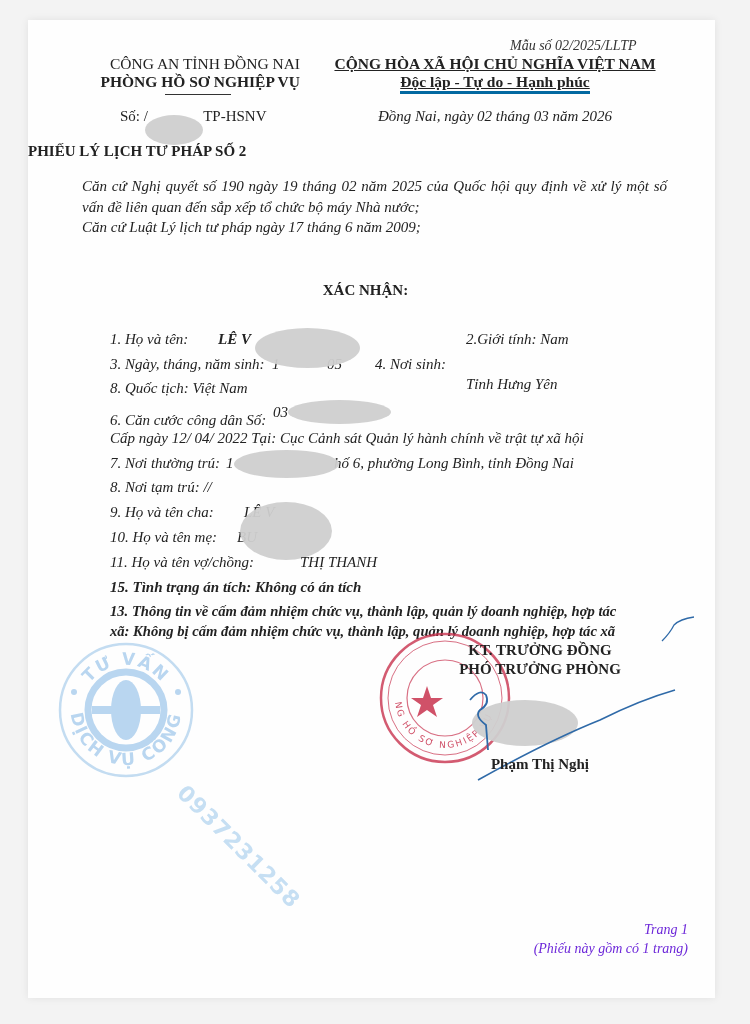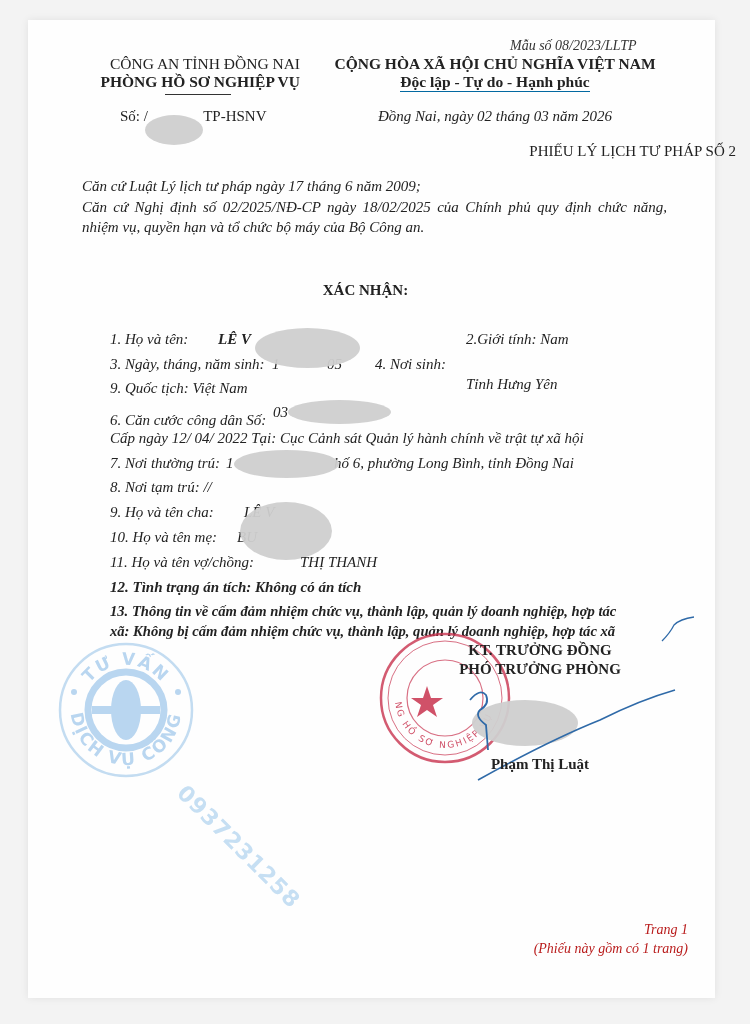--- a/index.html
+++ b/index.html
@@ -14,27 +14,27 @@
     position: absolute; left: 28px; top: 20px; width: 687px; height: 978px;
     background: #fefefe;
     box-shadow: 0 0 8px rgba(0,0,0,0.08);
   }
   .abs { position: absolute; white-space: nowrap; }
   .form-no { left: 510px; top: 38px; font-style: italic; font-size: 14px; color: #333; }
   .left-hdr { left: 90px; width: 210px; text-align: right; font-size: 15.5px; }
   .lh1 { top: 55px; }
   .lh2 { top: 73px; font-weight: bold; }
   .underline-left { position: absolute; left: 165px; top: 94px; width: 66px; height: 1px; background: #333; }
-  .right-hdr { left: 310px; width: 370px; text-align: center; font-size: 15.5px; font-weight: bold; }
+  .right-hdr { left: 310px; width: 370px; text-align: center; font-size: 15.5px; font-weight: bold; text-decoration: underline; }
   .rh1 { top: 55px; }
   .rh2 { top: 73px; }
-  .rh2 span { border-bottom: 1px solid #0369a1; padding-bottom: 1px; }
+  .rh2 span { border-bottom: 3px solid #0369a1; padding-bottom: 1px; }
   .so { left: 120px; top: 108px; font-size: 15px; }
   .date { left: 310px; width: 370px; text-align: center; top: 108px; font-style: italic; font-size: 15px; }
-  .title { left: 28px; width: 708px; text-align: right; top: 143px; font-weight: normal; font-size: 15px; }
+  .title { left: 28px; width: 708px; text-align: left; top: 143px; font-weight: bold; font-size: 15px; }
   .basis {
     position: absolute; left: 82px; top: 176px; width: 585px;
     font-style: italic; font-size: 15px; line-height: 20.5px; text-align: justify;
   }
   .basis p { margin: 0; }
   .confirm { left: 28px; width: 675px; text-align: center; top: 282px; font-weight: bold; font-size: 15px; }
   .field { position: absolute; font-size: 15px; white-space: nowrap; font-style: italic; }
   .bold { font-weight: bold; }
   .blur {
     position: absolute; background: #cfcfcf; border-radius: 50%;
@@ -48,30 +48,30 @@
     font-family: "DejaVu Sans", sans-serif; font-weight: bold; font-size: 22px;
     color: #c6dff3; transform: rotate(45deg); transform-origin: left top;
     letter-spacing: 1px;
   }
   .sig-block { left: 410px; width: 260px; text-align: center; font-weight: bold; font-size: 15px; }
   .sig1 { top: 642px; }
   .sig2 { top: 661px; }
   .signer { top: 756px; }
   .red-stamp { position: absolute; left: 375px; top: 628px; width: 140px; height: 140px; }
   .signature { position: absolute; left: 400px; top: 600px; width: 300px; height: 200px; }
-  .footer { right: 62px; text-align: right; font-style: italic; font-size: 14px; color: #b91c1c; }
+  .footer { right: 62px; text-align: right; font-style: italic; font-size: 14px; color: #6d28d9; }
   .f1 { top: 922px; }
   .f2 { top: 941px; }
 </style>
 </head>
 <body>
 
 <div class="page"></div>
 
-<div class="abs form-no">Mẫu số 08/2023/LLTP</div>
+<div class="abs form-no">Mẫu số 02/2025/LLTP</div>
 
 <div class="abs left-hdr lh1">CÔNG AN TỈNH ĐỒNG NAI</div>
 <div class="abs left-hdr lh2">PHÒNG HỒ SƠ NGHIỆP VỤ</div>
 <div class="underline-left"></div>
 
 <div class="abs right-hdr rh1">CỘNG HÒA XÃ HỘI CHỦ NGHĨA VIỆT NAM</div>
 <div class="abs right-hdr rh2"><span>Độc lập - Tự do - Hạnh phúc</span></div>
 
 <div class="abs so">
   <span>Số:</span>
@@ -79,38 +79,38 @@
   <span style="display:inline-block;width:48px"></span>
   <span>TP-HSNV</span>
 </div>
 <div class="blur" style="left:145px;top:115px;width:58px;height:30px"></div>
 
 <div class="abs date">Đồng Nai,  ngày 02 tháng 03 năm 2026</div>
 
 <div class="abs title">PHIẾU LÝ LỊCH TƯ PHÁP SỐ 2</div>
 
 <div class="basis">
+  <p>Căn cứ Nghị quyết số 190 ngày 19 tháng 02 năm 2025 của Quốc hội quy định về xử lý một số vấn đề liên quan đến sắp xếp tổ chức bộ máy Nhà nước;</p>
   <p>Căn cứ Luật Lý lịch tư pháp ngày 17 tháng 6 năm 2009;</p>
-  <p>Căn cứ Nghị định số 02/2025/NĐ-CP ngày 18/02/2025 của Chính phủ quy định chức năng, nhiệm vụ, quyền hạn và tổ chức bộ máy của Bộ Công an.</p>
 </div>
 
 <div class="abs confirm">XÁC NHẬN:</div>
 
 <div class="field" style="left:110px;top:331px">1. Họ và tên:</div>
 <div class="field bold" style="left:218px;top:331px">LÊ V</div>
 <div class="field" style="left:466px;top:331px">2.Giới tính: Nam</div>
 
 <div class="field" style="left:110px;top:356px">3. Ngày, tháng, năm sinh:</div>
 <div class="field" style="left:272px;top:356px">1</div>
 <div class="field" style="left:327px;top:356px">05</div>
 <div class="field" style="left:375px;top:356px">4. Nơi sinh:</div>
 <div class="field" style="left:466px;top:376px">Tỉnh Hưng Yên</div>
 <div class="blur" style="left:255px;top:328px;width:105px;height:40px"></div>
 
-<div class="field" style="left:110px;top:380px">9. Quốc tịch: Việt Nam</div>
+<div class="field" style="left:110px;top:380px">8. Quốc tịch: Việt Nam</div>
 
 <div class="field" style="left:110px;top:412px">6. Căn cước công dân Số:</div>
 <div class="field" style="left:273px;top:404px">03</div>
 <div class="blur" style="left:288px;top:400px;width:103px;height:24px"></div>
 
 <div class="field" style="left:110px;top:430px">Cấp ngày 12/ 04/ 2022  Tại: Cục Cảnh sát Quản lý hành chính về trật tự xã hội</div>
 
 <div class="field" style="left:110px;top:455px">7. Nơi thường trú:</div>
 <div class="field" style="left:226px;top:455px">1</div>
 <div class="field" style="left:334px;top:455px">hố 6, phường Long Bình, tỉnh Đồng Nai</div>
@@ -121,21 +121,21 @@
 <div class="field" style="left:110px;top:504px">9. Họ và tên cha:</div>
 <div class="field" style="left:244px;top:504px">LÊ V</div>
 
 <div class="field" style="left:110px;top:529px">10. Họ và tên mẹ:</div>
 <div class="field" style="left:237px;top:529px">BU</div>
 <div class="blur" style="left:240px;top:502px;width:92px;height:58px"></div>
 
 <div class="field" style="left:110px;top:554px">11. Họ và tên vợ/chồng:</div>
 <div class="field" style="left:300px;top:554px">THỊ THANH</div>
 
-<div class="field bold" style="left:110px;top:579px">12. Tình trạng án tích: Không có án tích</div>
+<div class="field bold" style="left:110px;top:579px">15. Tình trạng án tích: Không có án tích</div>
 
 <div class="field bold" style="left:110px;top:603px;font-size:14.6px">13. Thông tin về cấm đảm nhiệm chức vụ, thành lập, quản lý doanh nghiệp, hợp tác</div>
 <div class="field bold" style="left:110px;top:623px;font-size:14.6px">xã: Không bị cấm đảm nhiệm chức vụ, thành lập, quản lý doanh nghiệp, hợp tác xã</div>
 <svg style="position:absolute;left:660px;top:615px" width="40" height="30">
   <path d="M2 26 Q10 18 14 10 Q20 4 34 2" stroke="#2f6aa8" stroke-width="1.3" fill="none"></path>
 </svg>
 
 <svg class="stamp-blue" viewBox="0 0 140 140">
   <defs>
     <path id="topArc" d="M25 70 A45 45 0 0 1 115 70"></path>
@@ -171,16 +171,16 @@
 
 <div class="abs sig-block sig1">KT. TRƯỞNG ĐỒNG</div>
 <div class="abs sig-block sig2">PHÓ TRƯỞNG PHÒNG</div>
 <div class="blur" style="left:472px;top:700px;width:106px;height:46px"></div>
 
 <svg class="signature" viewBox="0 0 300 200">
   <path d="M78 180 Q150 140 200 120 Q240 100 275 90" stroke="#2f6aa8" stroke-width="1.6" fill="none"></path>
   <path d="M70 100 Q80 88 86 95 Q90 104 80 110 Q74 116 86 125 L88 150" stroke="#2f6aa8" stroke-width="1.8" fill="none"></path>
 </svg>
 
-<div class="abs sig-block signer">Phạm Thị Luật</div>
+<div class="abs sig-block signer">Phạm Thị Nghị</div>
 
 <div class="abs footer f1">Trang 1</div>
 <div class="abs footer f2">(Phiếu này gồm có 1 trang)</div>
 
 </body></html>

